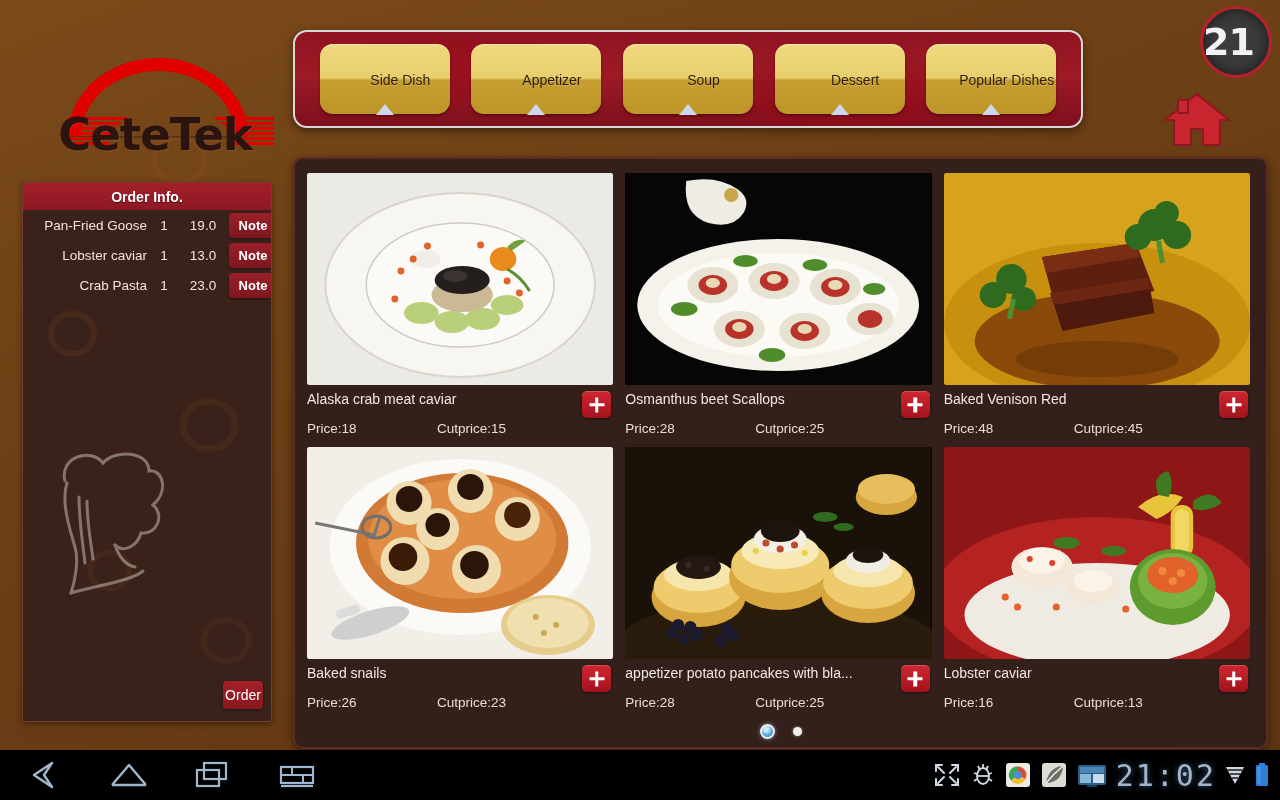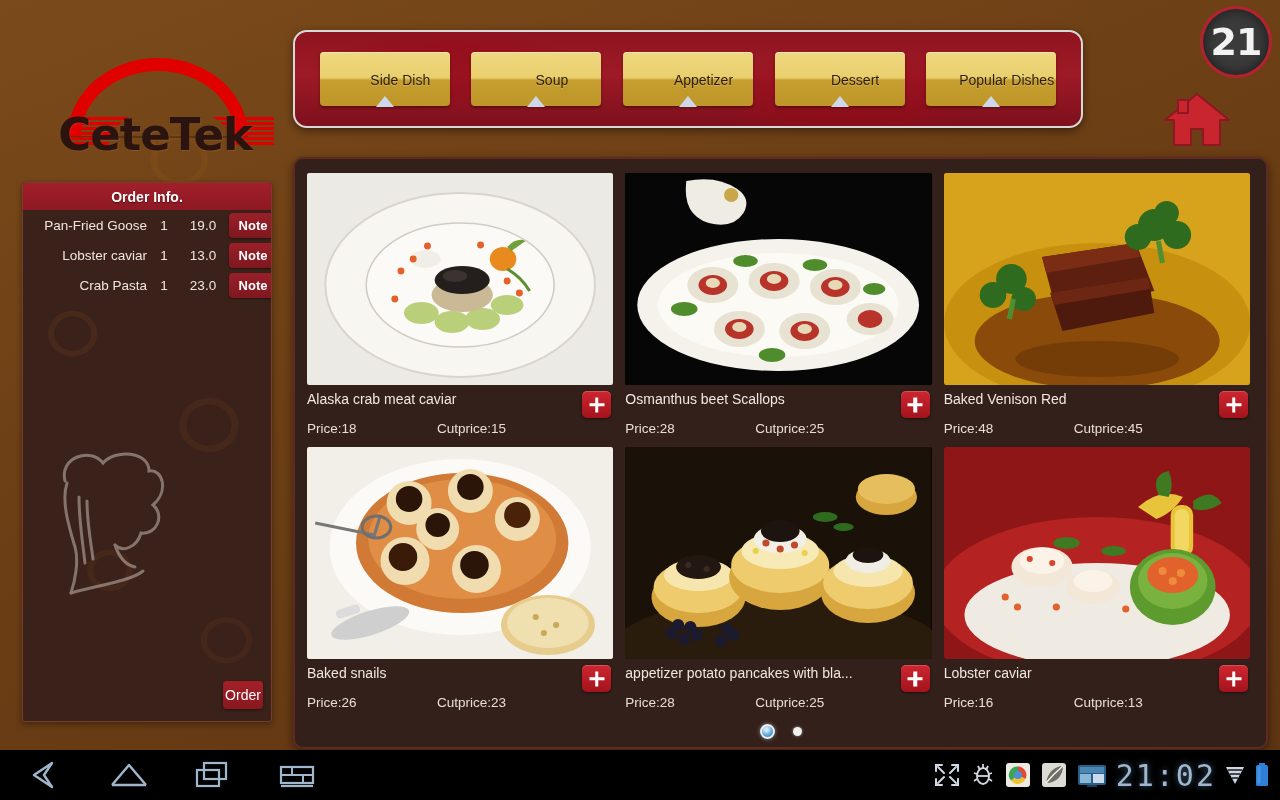--- a/index.html
+++ b/index.html
@@ -54,21 +54,21 @@
     color: #2b1410;
     text-shadow: 1px 1px 0 rgba(255,180,120,0.12);
   }
 
   
   #table-badge {
     position: absolute; right: 8px; top: 6px;
     width: 72px; height: 72px; border-radius: 50%;
     background: #3b3b3b;
     border: 3px solid #b5222e;
-    display: flex; align-items: center; justify-content: center;
+    display: flex; align-items: center; justify-content: flex-start;
     color: #f2f2f2;
     font-family: "DejaVu Sans", sans-serif;
     font-size: 38px; font-weight: bold;
     letter-spacing: -1px;
     box-shadow: inset 0 0 14px rgba(0,0,0,0.6);
   }
 
   
   #home-btn {
     position: absolute; right: 48px; top: 90px;
@@ -85,22 +85,22 @@
       radial-gradient(ellipse 180px 60px at 20% 40%, rgba(150,10,25,0.55) 0 40%, transparent 70%),
       radial-gradient(ellipse 200px 70px at 70% 70%, rgba(150,10,25,0.5) 0 40%, transparent 70%),
       linear-gradient(180deg, #8e1420 0%, #9e1a26 45%, #7d101c 100%);
     border: 2px solid #d8d8d8;
     box-shadow: 0 3px 8px rgba(0,0,0,0.45);
     display: flex; align-items: center; justify-content: space-around;
     padding: 0 14px;
   }
   .tab {
     position: relative;
-    width: 130px; height: 54px;
-    border-radius: 4px;
+    width: 130px; height: 70px;
+    border-radius: 13px;
     background: linear-gradient(180deg, #efd87e 0%, #e8ce6d 48%, #c79f30 52%, #bd9528 100%);
     box-shadow: 0 2px 3px rgba(0,0,0,0.35), inset 0 1px 0 rgba(255,255,255,0.45);
     display: flex; align-items: center; justify-content: center;
     cursor: pointer;
     padding-left: 31px;
   }
   .tab .tab-label {
     font-size: 14px; color: #2a1c08;
     text-shadow: 0 1px 0 rgba(255,255,255,0.22);
     margin-top: 2px;
@@ -316,25 +316,25 @@
     <rect x="16" y="10" width="10" height="13" fill="#c8252f" stroke="#8e1721" stroke-width="2"></rect>
   </svg>
 </div>
 
 <div id="tabbar">
   <div class="tab">
     <span class="tab-label">Side Dish</span>
     <span class="tri"></span>
   </div>
   <div class="tab">
+    <span class="tab-label">Appetizer</span>
+    <span class="tri"></span>
+  </div>
+  <div class="tab">
     <span class="tab-label">Soup</span>
-    <span class="tri"></span>
-  </div>
-  <div class="tab">
-    <span class="tab-label">Appetizer</span>
     <span class="tri"></span>
   </div>
   <div class="tab">
     <span class="tab-label">Dessert</span>
     <span class="tri"></span>
   </div>
   <div class="tab">
     <span class="tab-label">Popular Dishes</span>
     <span class="tri"></span>
   </div>

